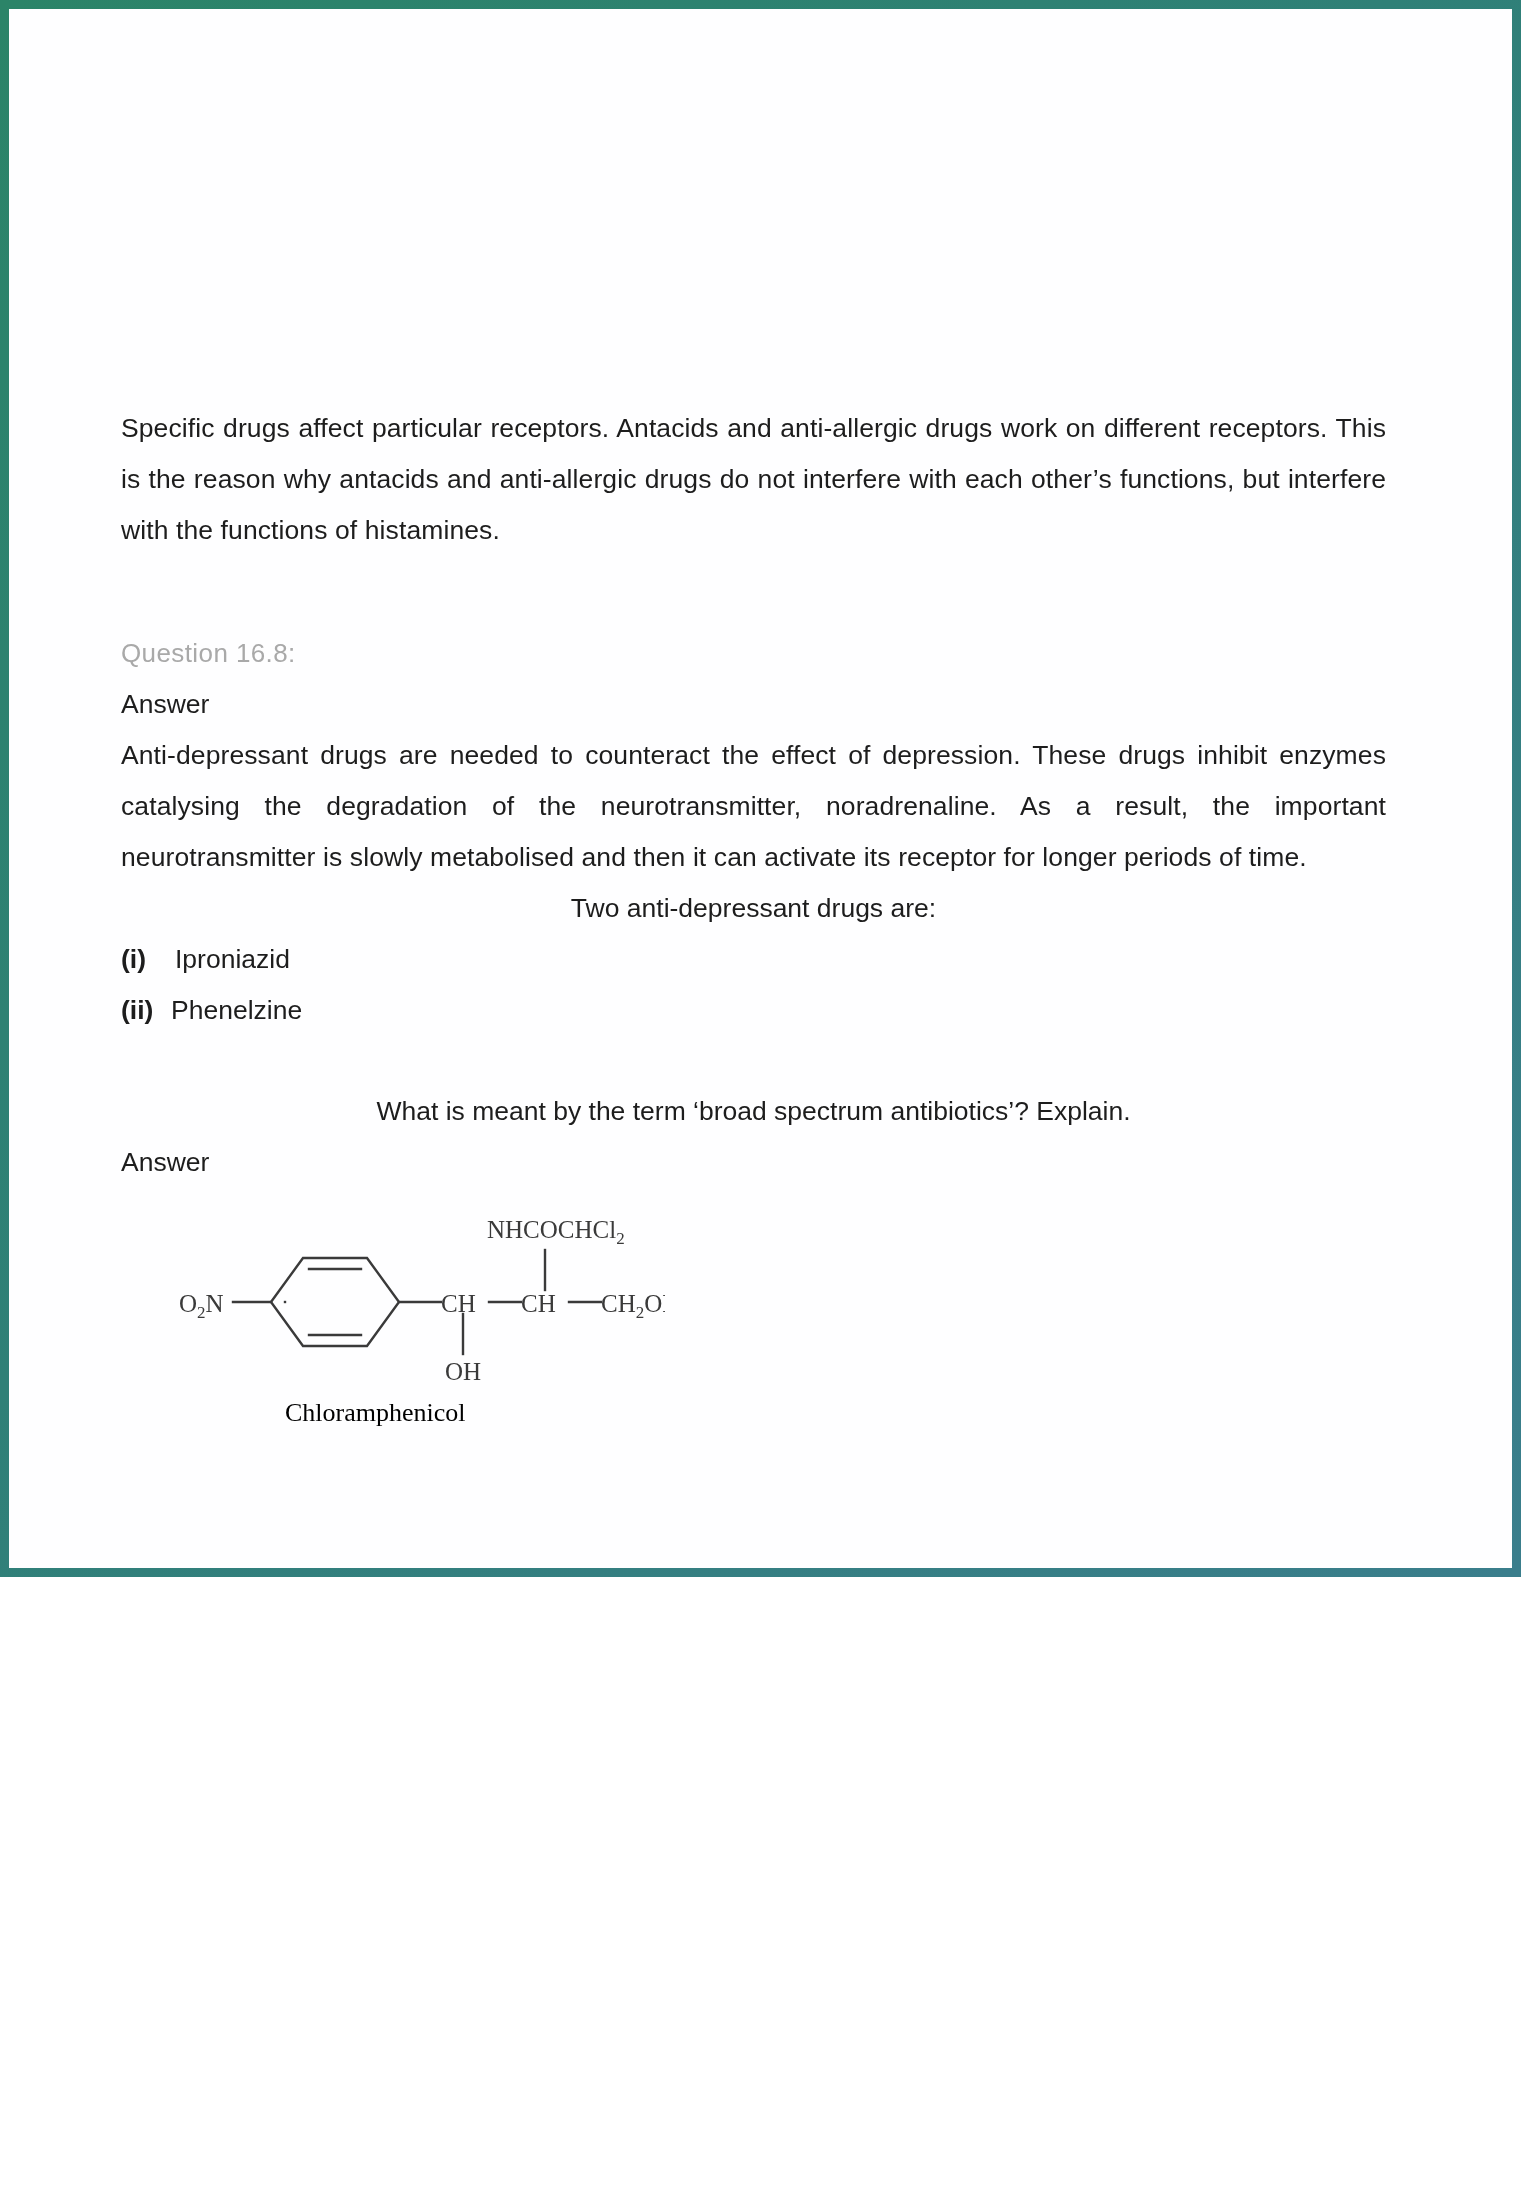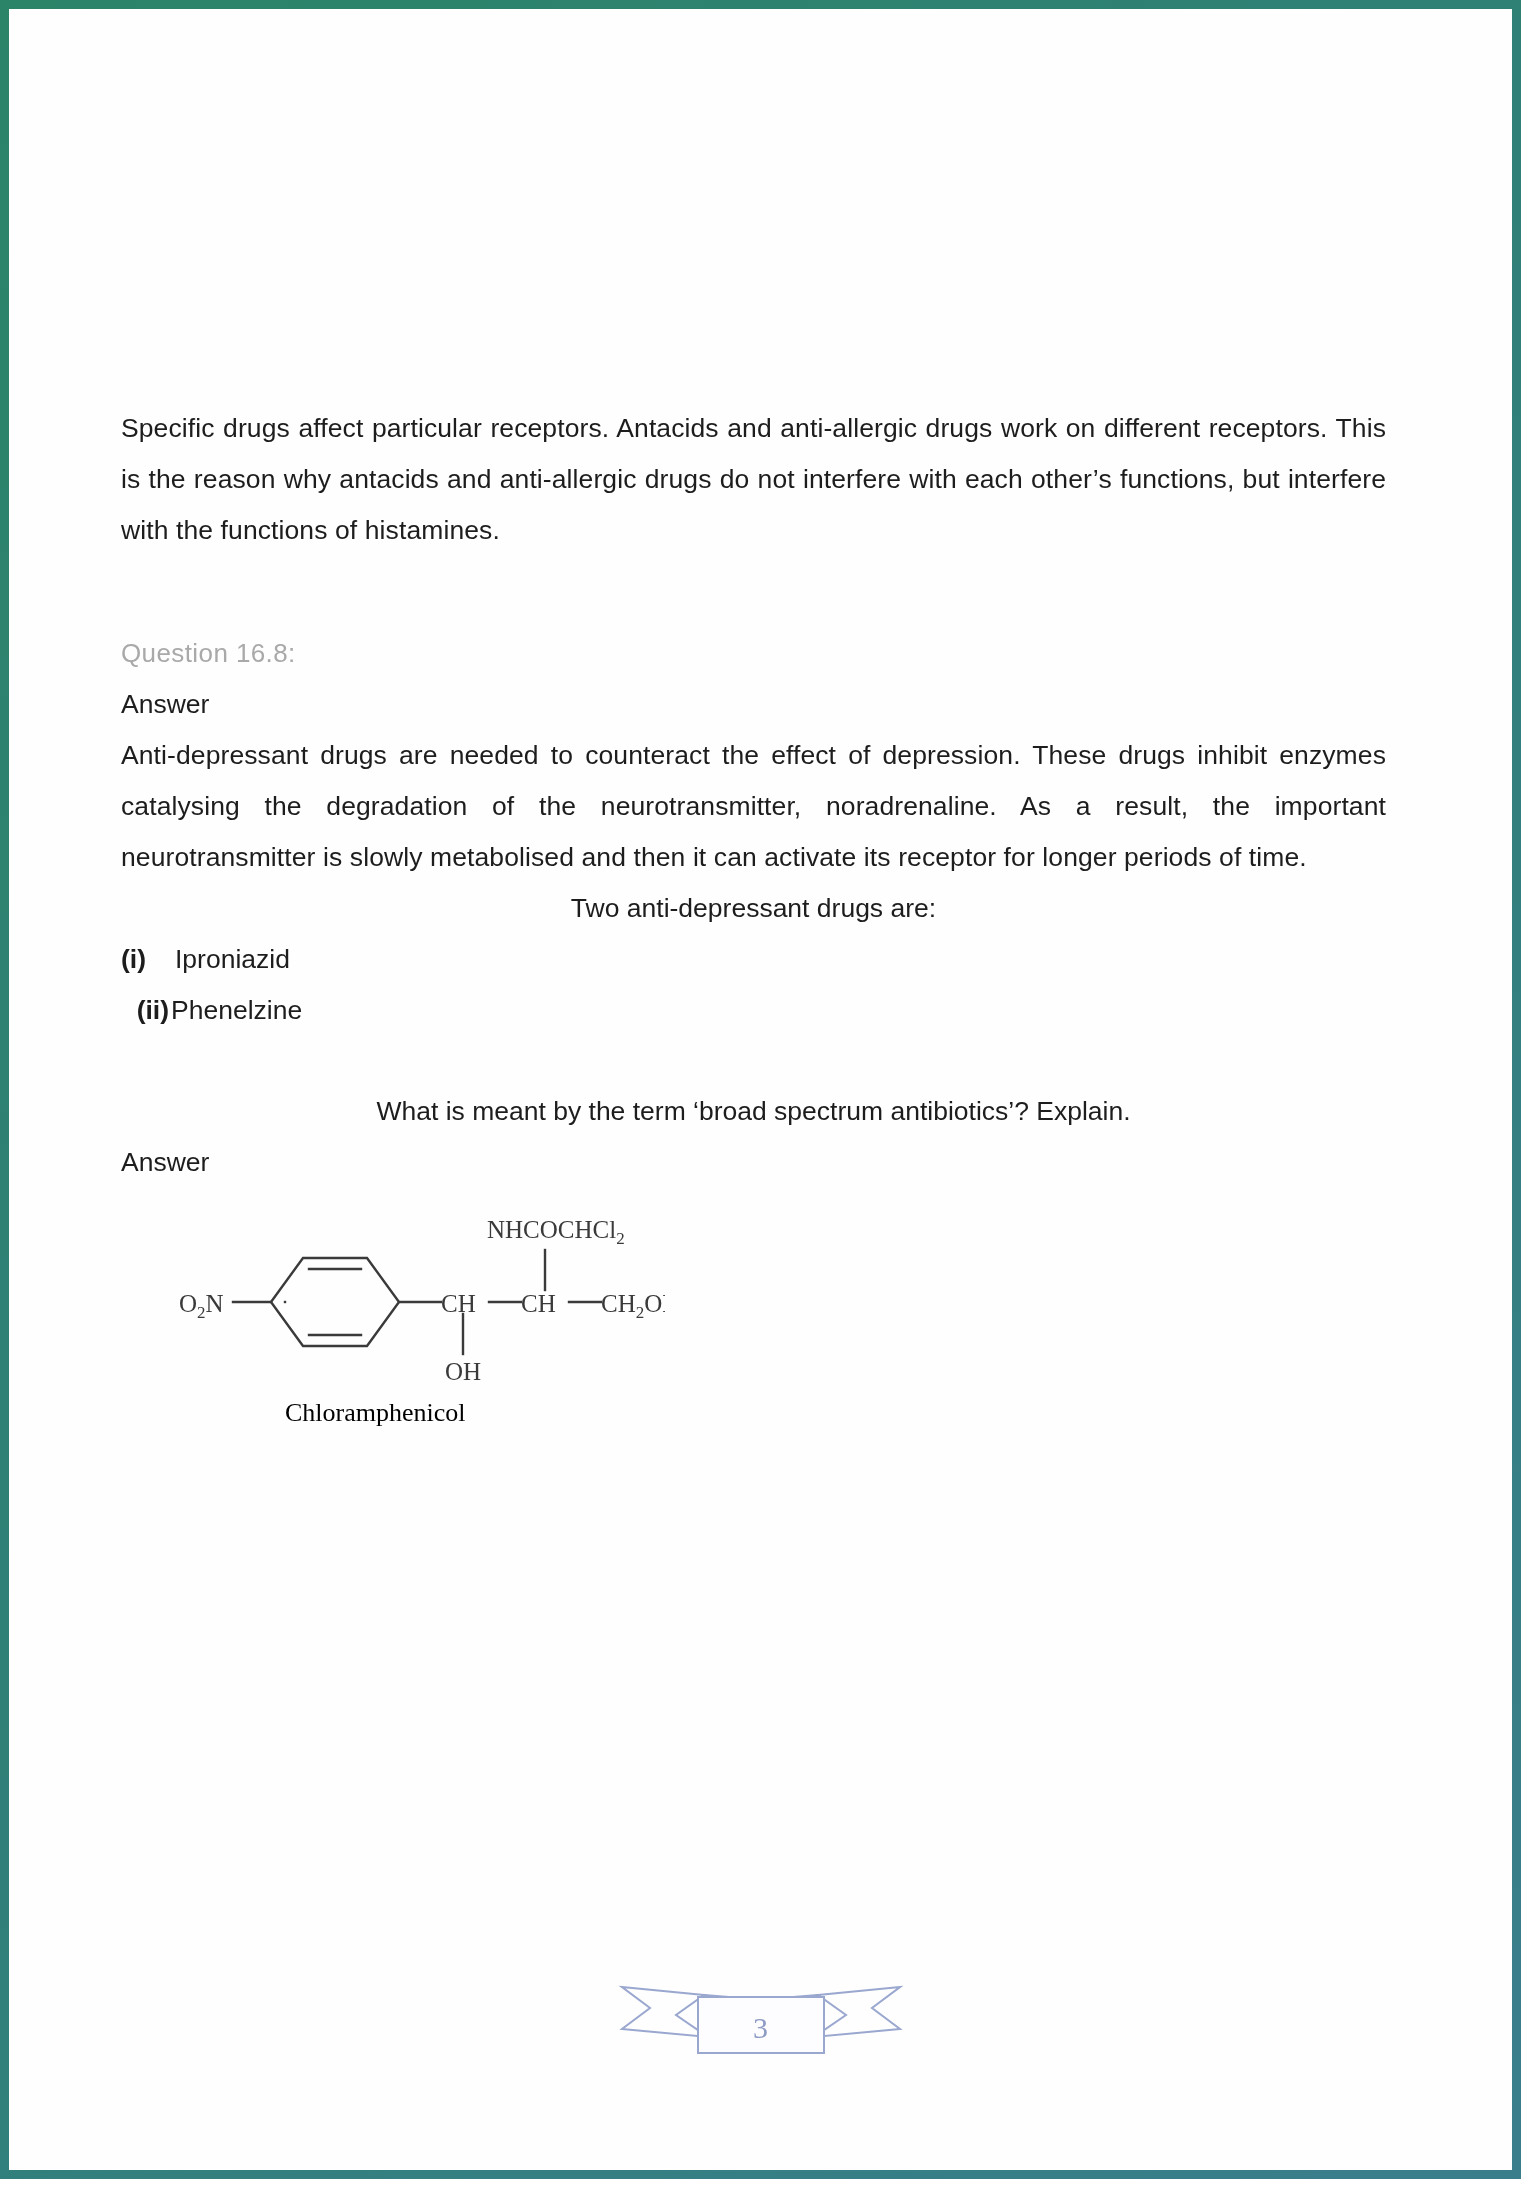--- a/index.html
+++ b/index.html
@@ -3,21 +3,21 @@
 <meta charset="utf-8">
 <style>
   html, body {
     margin: 0;
     padding: 0;
     background: #ffffff;
   }
   .page {
     position: relative;
     width: 1521px;
-    height: 2179px;
+    height: 1577px;
     box-sizing: border-box;
     background: #ffffff;
     font-family: "Liberation Sans", sans-serif;
     overflow: hidden;
   }
   
   .page-border {
     position: absolute;
     top: 0; left: 0; right: 0; bottom: 0;
     border-style: solid;
@@ -81,21 +81,21 @@
     align-items: baseline;
     font-size: 26.5px;
     line-height: 51px;
     color: #1d1d1d;
   }
   .num-item .marker {
     font-weight: bold;
     min-width: 48px;
     display: inline-block;
   }
-  .num-item .marker.wide { min-width: 48px; text-align: right; }
+  .num-item .marker.wide { min-width: 48px; }
   .num-item .txt { padding-left: 6px; }
   .num-item.tight .txt { padding-left: 2px; text-align: right; }
 
   
   .chem-wrap {
     position: relative;
     width: 520px;
     height: 250px;
     margin-left: 24px;
   }

